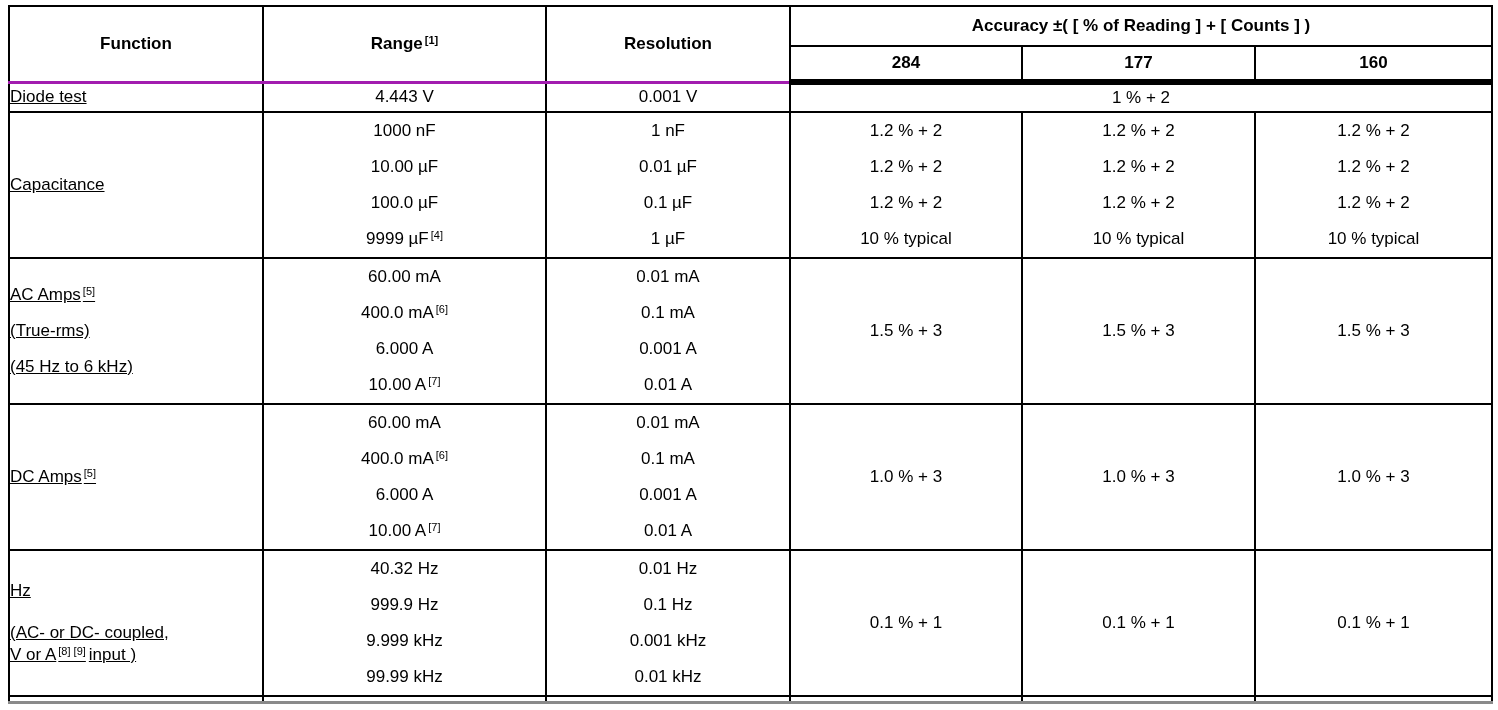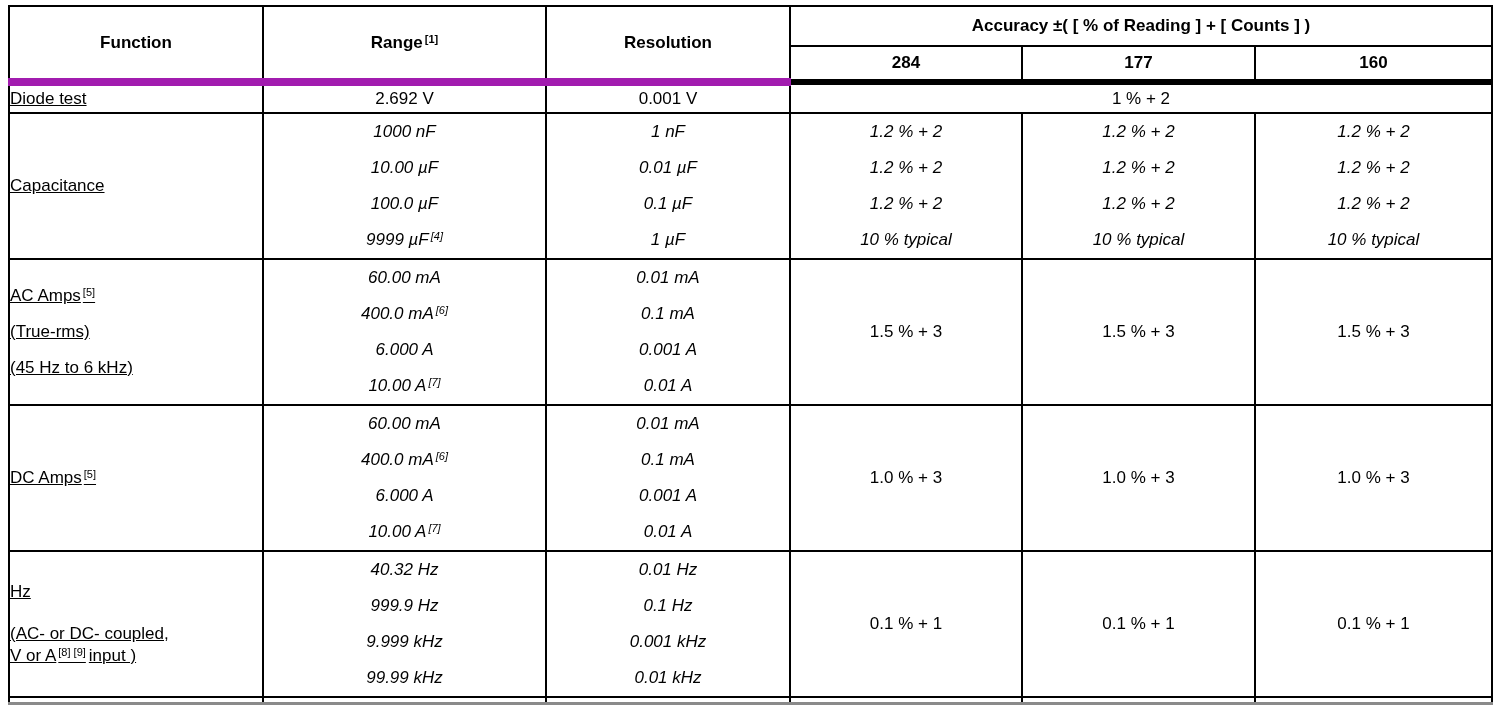--- a/index.html
+++ b/index.html
@@ -26,29 +26,29 @@
   .spec th, .spec td {
     border: 2px solid #000000;
     padding: 0;
     font-size: 17px;
     vertical-align: middle;
     overflow: hidden;
   }
   .spec thead th { font-weight: bold; }
   tr.hrow1 th { height: 38px; }
   tr.hrow2 th { height: 32px; border-bottom: 6px solid #000000; }
-  th.thick-bottom { border-bottom: 8px solid #a21caf; }
+  th.thick-bottom { border-bottom: 3px solid #a21caf; }
   .fn-cell { text-align: left; padding-left: 11px; text-decoration: underline; }
   .center { text-align: center; }
   tr.row-diode td { height: 26px; }
   tr.sec-cap  td { height: 139px; }
   tr.sec-ac   td { height: 139px; }
   tr.sec-dc   td { height: 140px; }
   tr.sec-hz   td { height: 142px; }
-  .lines { text-align: center; font-style: italic; }
+  .lines { text-align: center; }
   .lines > div { height: 36px; line-height: 36px; white-space: nowrap; }
   .fn-line { height: 36px; line-height: 36px; white-space: nowrap; }
   .hz-line1 { height: 22px; line-height: 22px; margin-bottom: 20px; }
   .hz-line  { height: 22px; line-height: 22px; white-space: nowrap; }
   .sup {
     font-size: 11px;
     position: relative;
     top: -5px;
     margin-left: 2px;
     white-space: nowrap;
@@ -83,21 +83,21 @@
     <tr class="hrow2">
       <th class="center">284</th>
       <th class="center">177</th>
       <th class="center">160</th>
     </tr>
   </thead>
   <tbody>
 
     <tr class="row-diode">
       <td class="fn-cell">Diode test</td>
-      <td class="center">2.692 V</td>
+      <td class="center">4.443 V</td>
       <td class="center">0.001 V</td>
       <td colspan="3" class="center">1 % + 2</td>
     </tr>
 
     <tr class="sec-cap">
       <td class="fn-cell">Capacitance</td>
       <td class="lines">
         <div>1000 nF</div>
         <div>10.00 µF</div>
         <div>100.0 µF</div>

